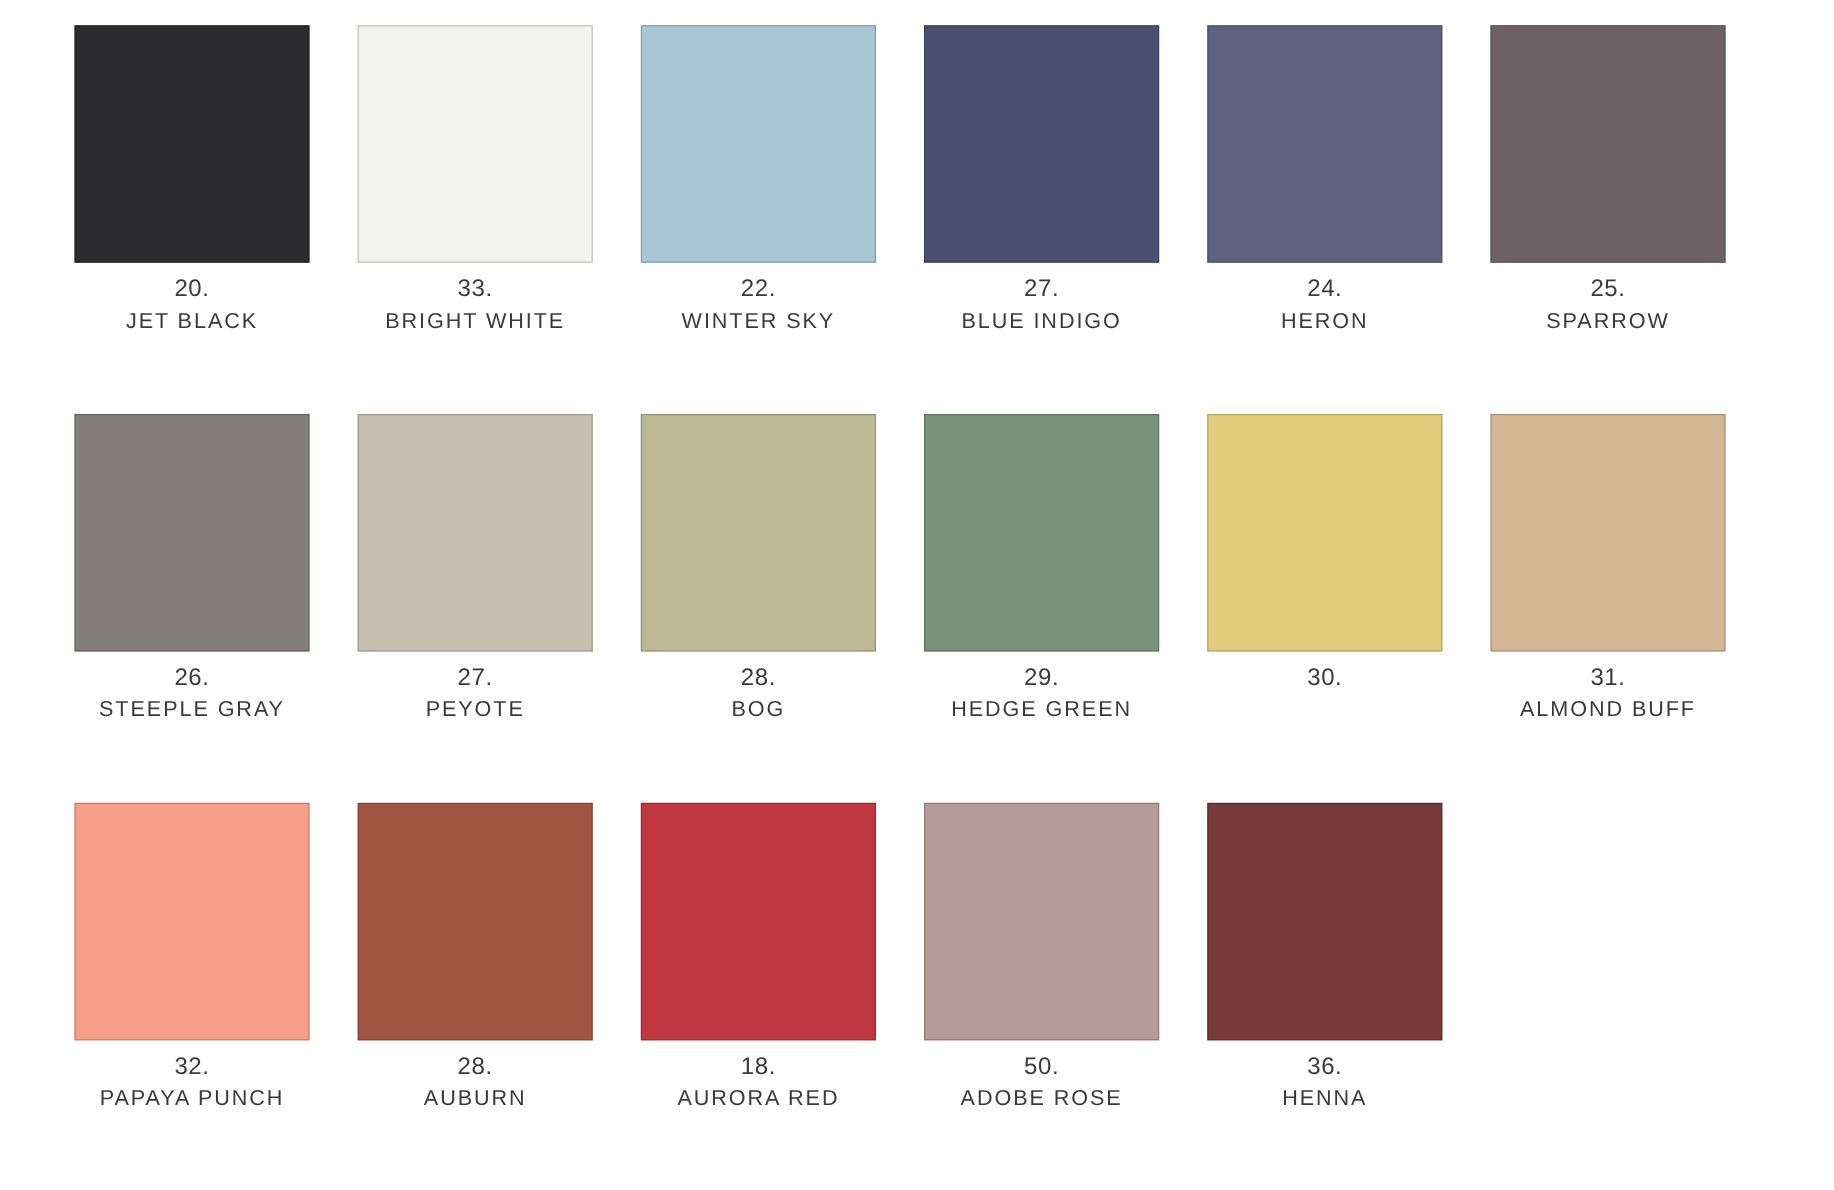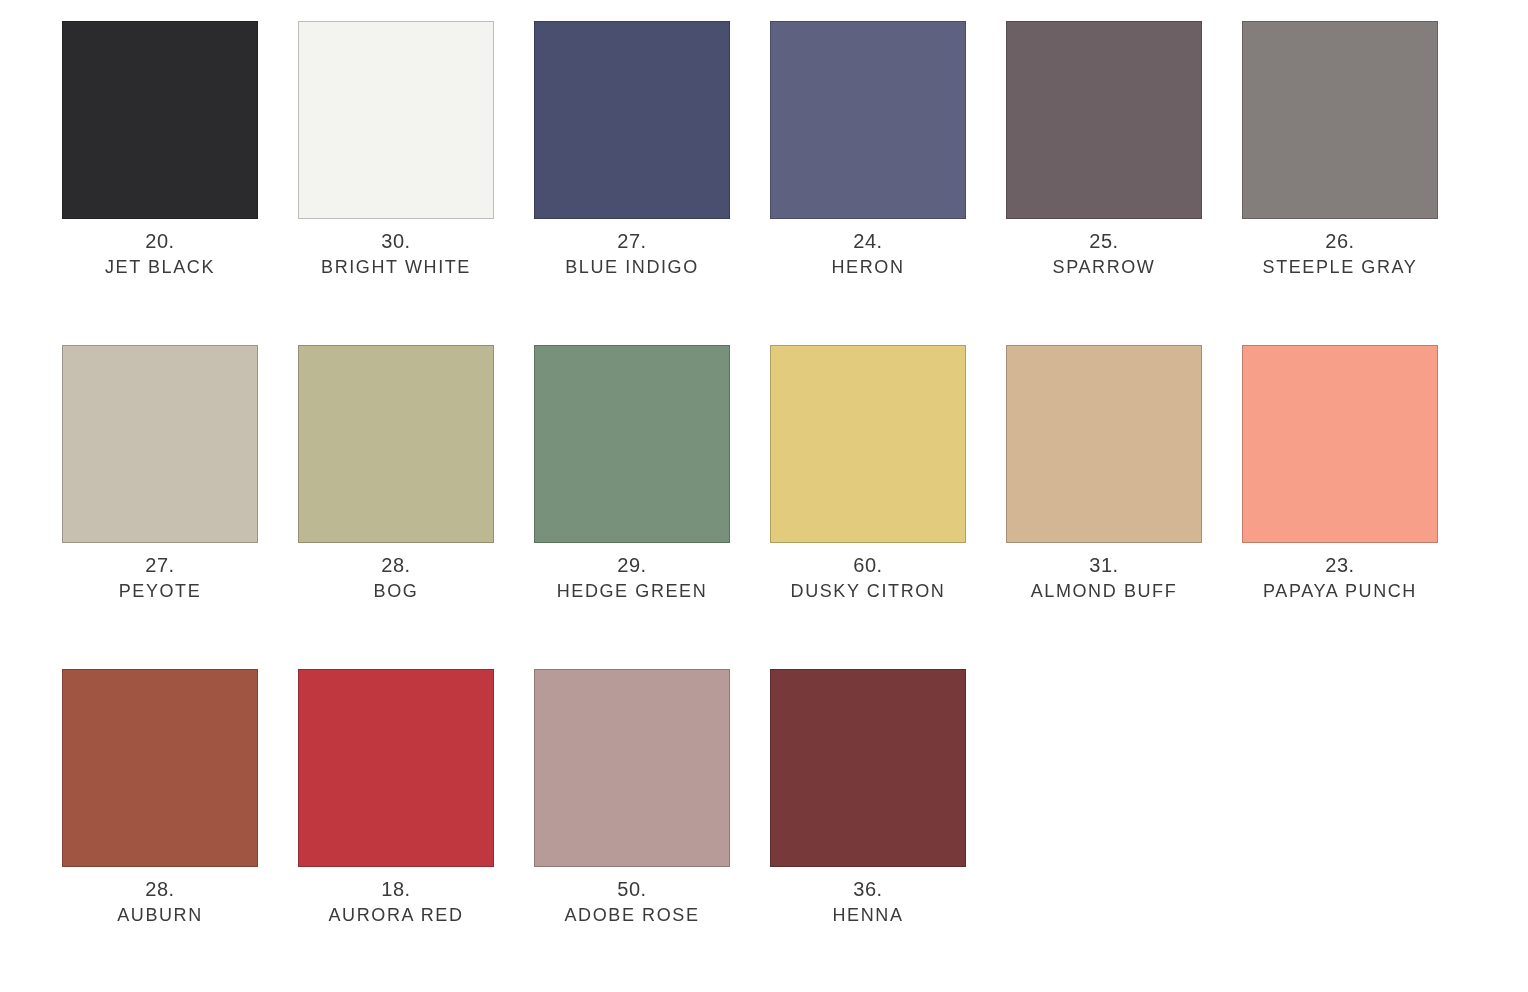--- a/index.html
+++ b/index.html
@@ -75,22 +75,29 @@
     <div class="swatch-cell">
       <div class="swatch-chip" style="background-color: rgb(43, 43, 45);"></div>
       <div class="swatch-caption">
         <span class="swatch-number">20.</span>
         <span class="swatch-name">JET BLACK</span>
       </div>
     </div>
     <div class="swatch-cell">
       <div class="swatch-chip" style="background-color: rgb(243, 243, 239);"></div>
       <div class="swatch-caption">
-        <span class="swatch-number">30.</span>
+        <span class="swatch-number">33.</span>
         <span class="swatch-name">BRIGHT WHITE</span>
+      </div>
+    </div>
+    <div class="swatch-cell">
+      <div class="swatch-chip" style="background-color: rgb(169, 198, 213);"></div>
+      <div class="swatch-caption">
+        <span class="swatch-number">22.</span>
+        <span class="swatch-name">WINTER SKY</span>
       </div>
     </div>
     <div class="swatch-cell">
       <div class="swatch-chip" style="background-color: rgb(74, 79, 112);"></div>
       <div class="swatch-caption">
         <span class="swatch-number">27.</span>
         <span class="swatch-name">BLUE INDIGO</span>
       </div>
     </div>
     <div class="swatch-cell">
@@ -131,35 +138,34 @@
     <div class="swatch-cell">
       <div class="swatch-chip" style="background-color: rgb(120, 145, 122);"></div>
       <div class="swatch-caption">
         <span class="swatch-number">29.</span>
         <span class="swatch-name">HEDGE GREEN</span>
       </div>
     </div>
     <div class="swatch-cell">
       <div class="swatch-chip" style="background-color: rgb(227, 203, 125);"></div>
       <div class="swatch-caption">
-        <span class="swatch-number">60.</span>
-        <span class="swatch-name">DUSKY CITRON</span>
+        <span class="swatch-number">30.</span>
       </div>
     </div>
     <div class="swatch-cell">
       <div class="swatch-chip" style="background-color: rgb(211, 183, 149);"></div>
       <div class="swatch-caption">
         <span class="swatch-number">31.</span>
         <span class="swatch-name">ALMOND BUFF</span>
       </div>
     </div>
     <div class="swatch-cell">
       <div class="swatch-chip" style="background-color: rgb(247, 159, 136);"></div>
       <div class="swatch-caption">
-        <span class="swatch-number">23.</span>
+        <span class="swatch-number">32.</span>
         <span class="swatch-name">PAPAYA PUNCH</span>
       </div>
     </div>
     <div class="swatch-cell">
       <div class="swatch-chip" style="background-color: rgb(160, 85, 67);"></div>
       <div class="swatch-caption">
         <span class="swatch-number">28.</span>
         <span class="swatch-name">AUBURN</span>
       </div>
     </div>

